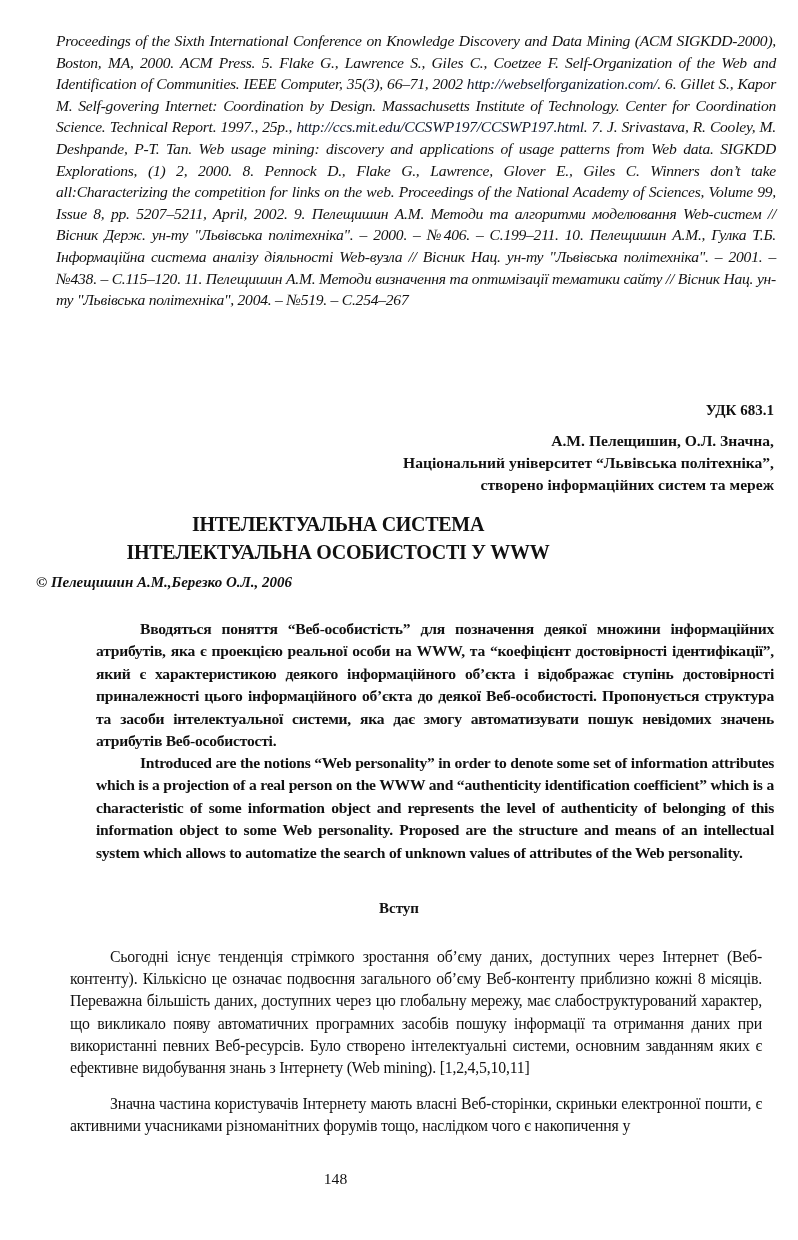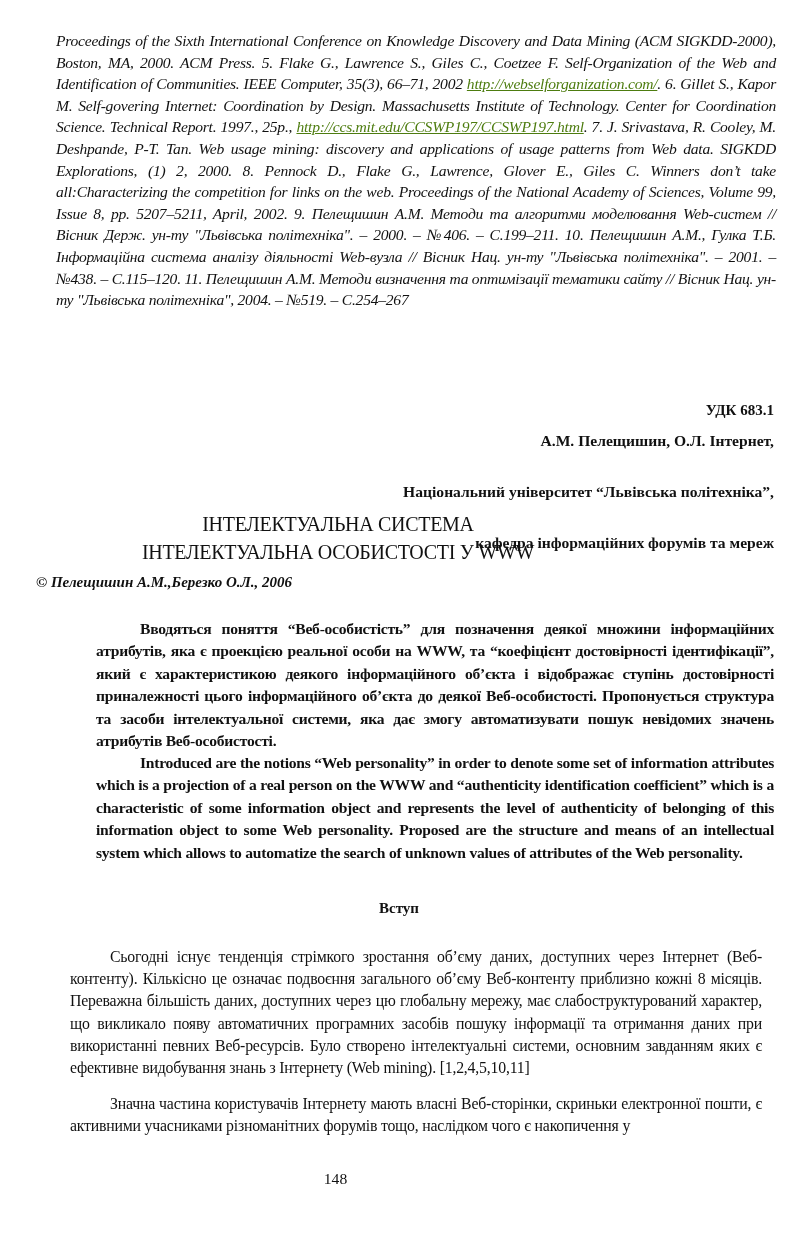--- a/index.html
+++ b/index.html
@@ -27,22 +27,21 @@
       left: 56px;
       top: 30px;
       width: 720px;
       font-style: italic;
       font-size: 15.6px;
       line-height: 21.6px;
       text-align: justify;
       letter-spacing: -0.25px;
     }
     .refs a {
-      color: #4d7c0f;
-      text-decoration: underline;
+      color: #0f172a;
     }
     .udk {
       position: absolute;
       right: 24px;
       top: 402px;
       font-weight: bold;
       font-size: 15px;
       text-align: left;
     }
     .authors {
@@ -52,29 +51,28 @@
       text-align: right;
       font-size: 15.6px;
       line-height: 22px;
       font-weight: bold;
     }
     .authors .names {
       font-weight: bold;
     }
     .authors .aff {
       font-weight: bold;
-      margin-top: 29px;
     }
     .title {
       position: absolute;
       left: 0;
       width: 676px;
       top: 510px;
       text-align: center;
-      font-weight: normal;
+      font-weight: bold;
       font-size: 20px;
       line-height: 28px;
       letter-spacing: -0.3px;
     }
     .copyright {
       position: absolute;
       left: 36px;
       top: 574px;
       font-style: italic;
       font-size: 15px;
@@ -132,23 +130,23 @@
 </head>
 <body>
 
 <div class="page">
 
   <div class="refs"><span>Proceedings of the Sixth International Conference on Knowledge Discovery and Data Mining (ACM SIGKDD-2000), Boston, MA, 2000. ACM Press. 5. Flake G., Lawrence S., Giles C., Coetzee F. Self-Organization of the Web and Identification of Communities. IEEE Computer, 35(3), 66–71, 2002 </span><a>http://webselforganization.com/</a><span>. 6. Gillet S., Kapor M. Self-govering Internet: Coordination by Design. Massachusetts Institute of Technology. Center for Coordination Science. Technical Report. 1997., 25p., </span><a>http://ccs.mit.edu/CCSWP197/CCSWP197.html</a><span>. 7. J. Srivastava, R. Cooley, M. Deshpande, P-T. Tan. Web usage mining: discovery and applications of usage patterns from Web data. SIGKDD Explorations, (1) 2, 2000. 8. Pennock D., Flake G., Lawrence, Glover E., Giles C. Winners don’t take all:Characterizing the competition for links on the web. Proceedings of the National Academy of Sciences, Volume 99, Issue 8, pp. 5207–5211, April, 2002. 9. Пелещишин А.М. Методи та алгоритми моделювання Web-систем // Вісник Держ. ун-ту "Львівська політехніка". – 2000. – №406. – С.199–211. 10. Пелещишин А.М., Гулка Т.Б. Інформаційна система аналізу діяльності Web-вузла // Вісник Нац. ун-ту "Львівська політехніка". – 2001. – №438. – С.115–120. 11. Пелещишин А.М. Методи визначення та оптимізації тематики сайту // Вісник Нац. ун-ту "Львівська політехніка", 2004. – №519. – С.254–267</span></div>
 
   <div class="udk">УДК 683.1</div>
 
   <div class="authors">
-    <div class="names">А.М. Пелещишин, О.Л. Інтернет,</div>
+    <div class="names">А.М. Пелещишин, О.Л. Значна,</div>
     <div class="aff">Національний університет “Львівська політехніка”,</div>
-    <div class="aff">кафедра інформаційних форумів та мереж</div>
+    <div class="aff">створено інформаційних систем та мереж</div>
   </div>
 
   <div class="title">
     <div>ІНТЕЛЕКТУАЛЬНА СИСТЕМА</div>
     <div>ІНТЕЛЕКТУАЛЬНА ОСОБИСТОСТІ У WWW</div>
   </div>
 
   <div class="copyright">© Пелещишин А.М.,Березко О.Л.,  2006</div>
 
   <div class="abstract ua">

